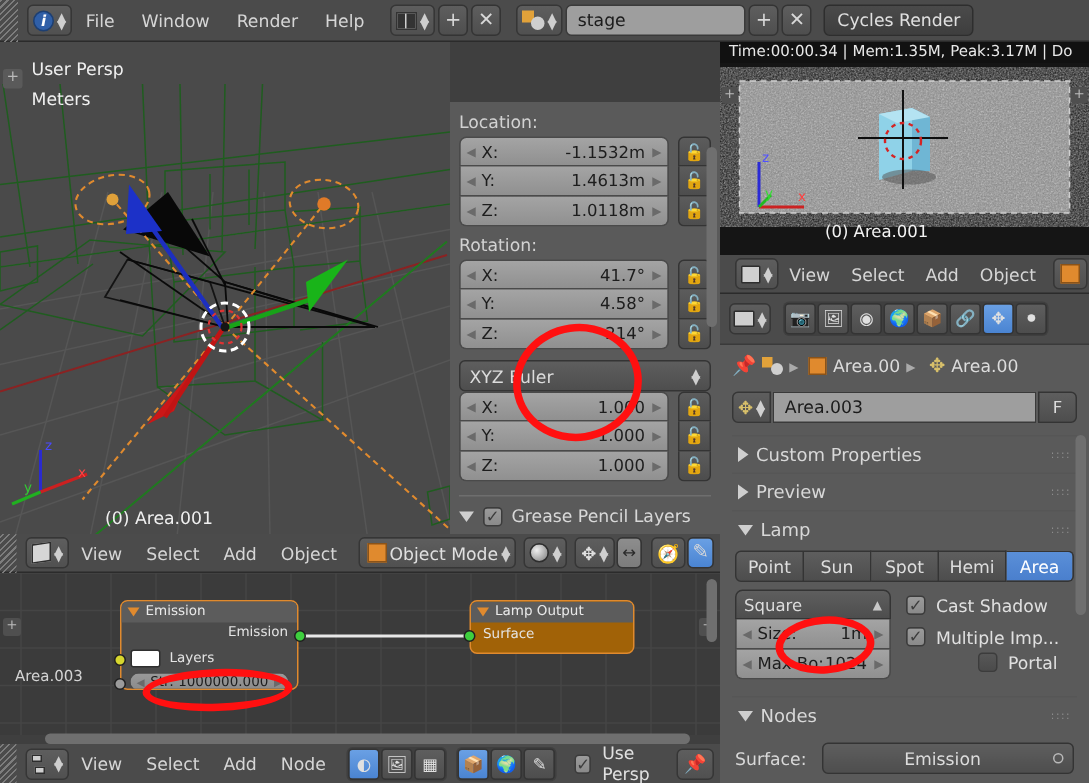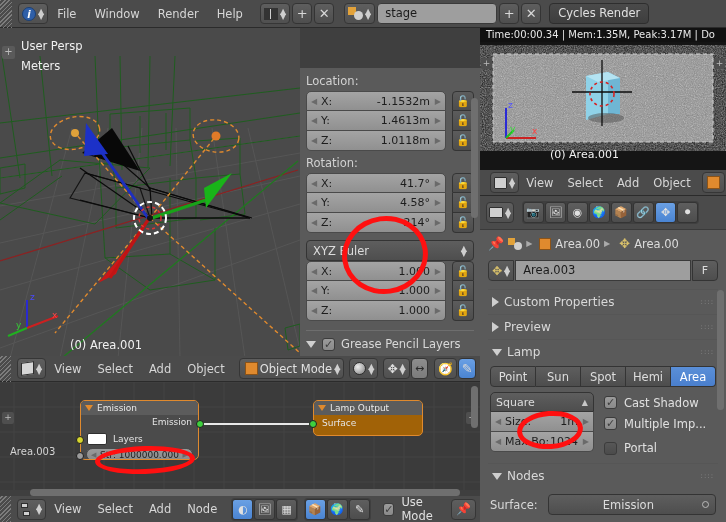--- a/index.html
+++ b/index.html
@@ -547,21 +547,21 @@
       </div>
       <div style="flex:1;">
         <div style="display:flex;align-items:center;gap:7px;height:21px;">
           <span class="chk">✓</span>
           <span style="font-size:11.5px;">Cast Shadow</span>
         </div>
         <div style="display:flex;align-items:center;gap:7px;height:21px;">
           <span class="chk">✓</span>
           <span style="font-size:11.5px;">Multiple Imp...</span>
         </div>
-        <div style="display:flex;align-items:flex-end;gap:7px;height:21px;">
+        <div style="display:flex;align-items:flex-start;gap:7px;height:21px;margin-left:48px;">
           <span class="chk off"></span>
           <span style="font-size:11.5px;">Portal</span>
         </div>
       </div>
     </div>
 
     <div class="pnl-title" style="margin:8px 8px 0 8px;">
       <span class="tri-d"></span>
       <span>Nodes</span>
       <span class="grip">::::</span>
@@ -702,20 +702,20 @@
       <div class="tabicon">▦</div>
     </div>
     <div style="display:flex;gap:1px;margin-left:6px;background:#3f3f3f;border-radius:4px;padding:1px;">
       <div class="tabicon on">📦</div>
       <div class="tabicon">🌍</div>
       <div class="tabicon">✎</div>
     </div>
 
     <div style="display:flex;align-items:center;gap:7px;margin-left:12px;">
       <span class="chk">✓</span>
-      <span style="font-size:11.5px;">Use Mode</span>
+      <span style="font-size:11.5px;">Use Persp</span>
     </div>
     <div class="iconbtn" style="margin-left:10px;padding:0 4px;">
       <span style="font-size:12px;">📌</span>
     </div>
   </div>
 
 </div>
 
 </body></html>

